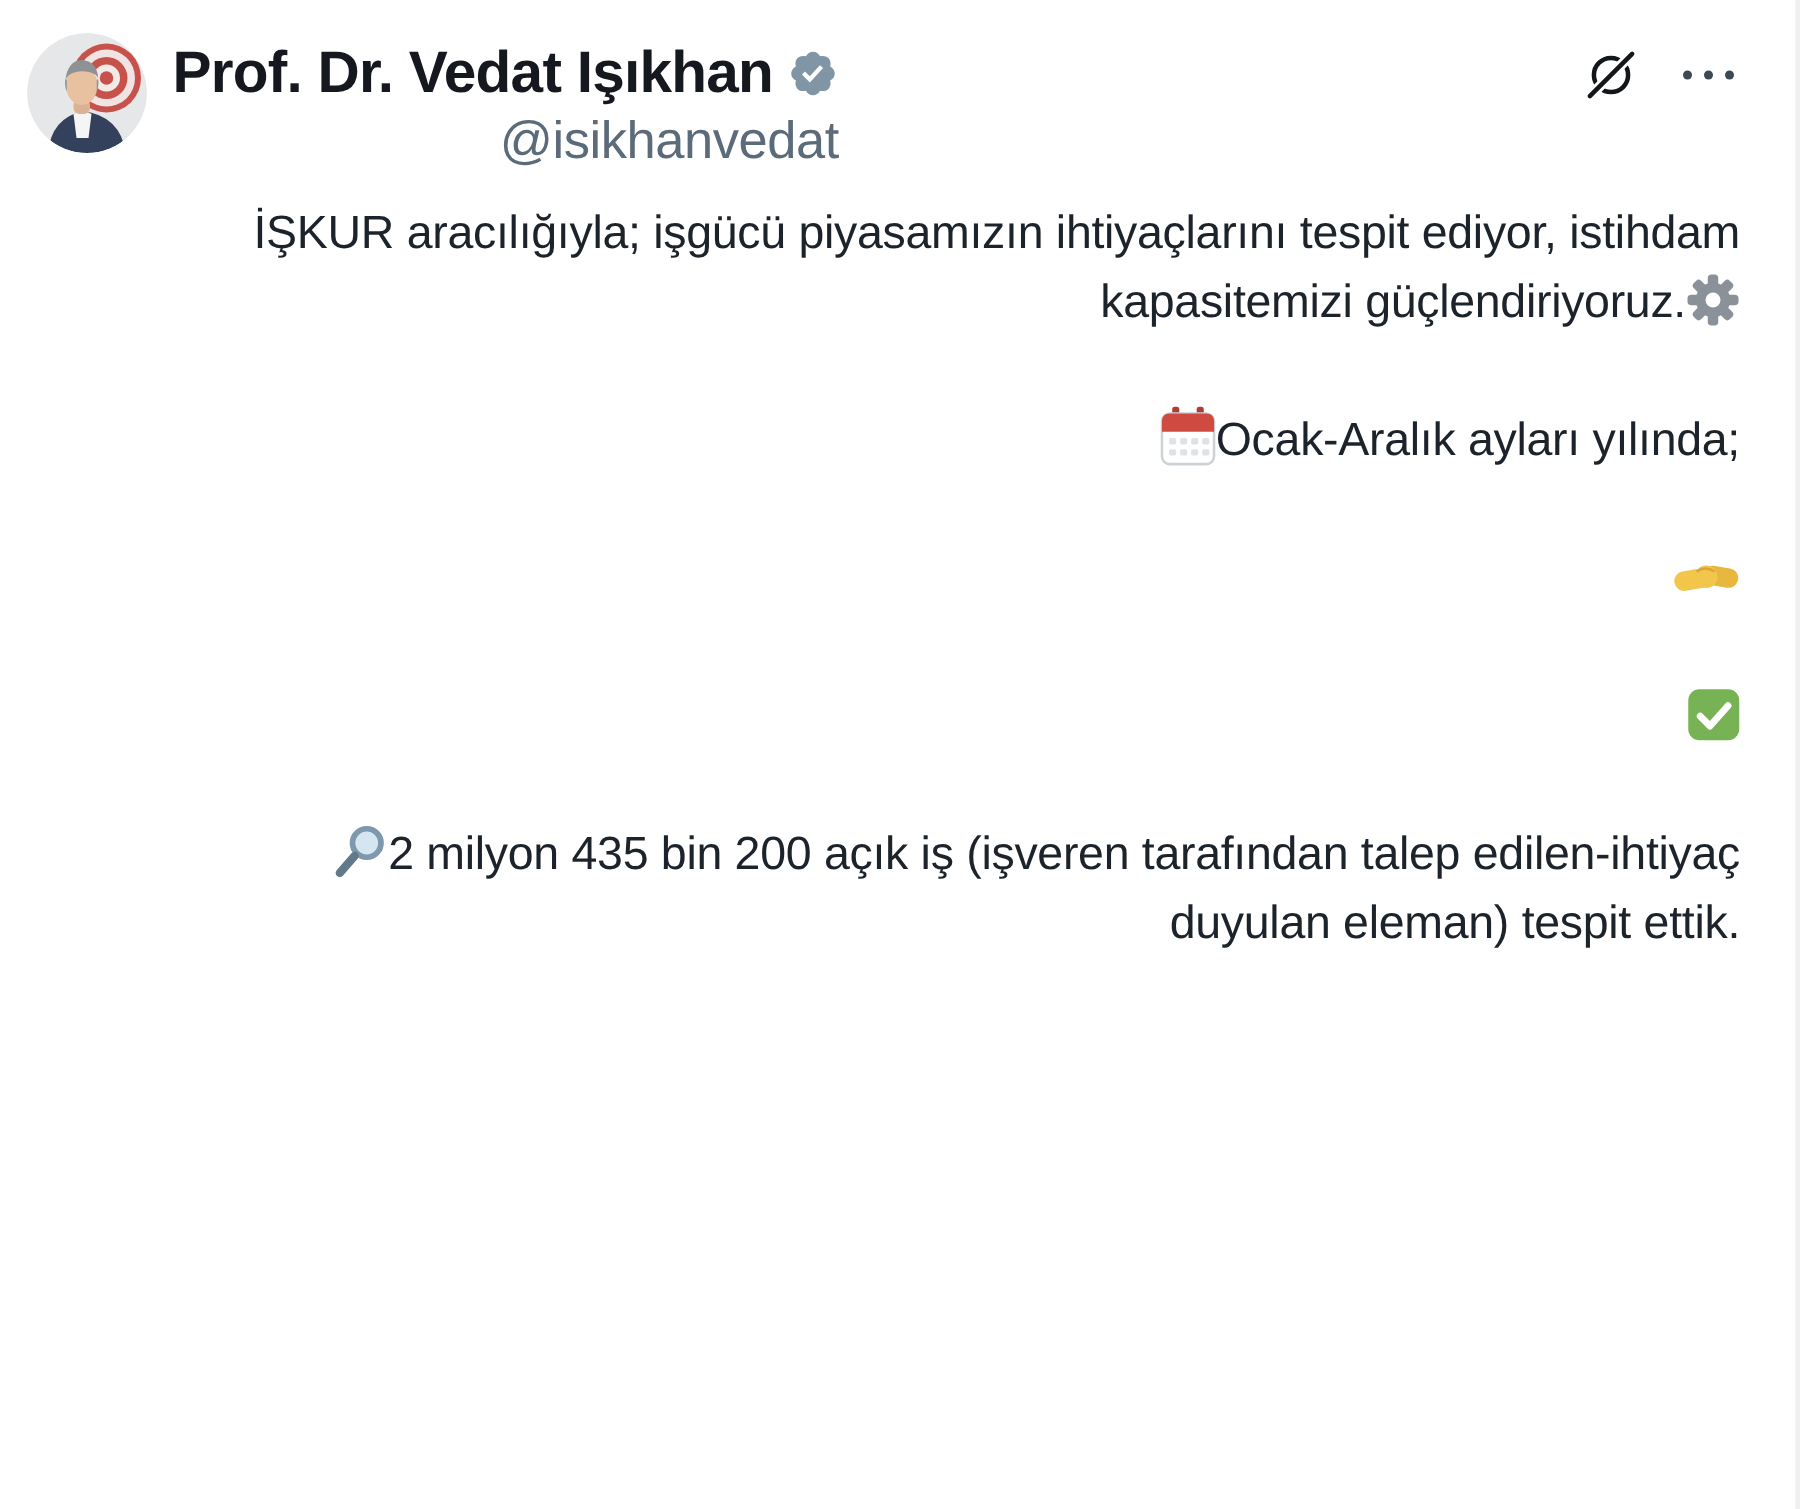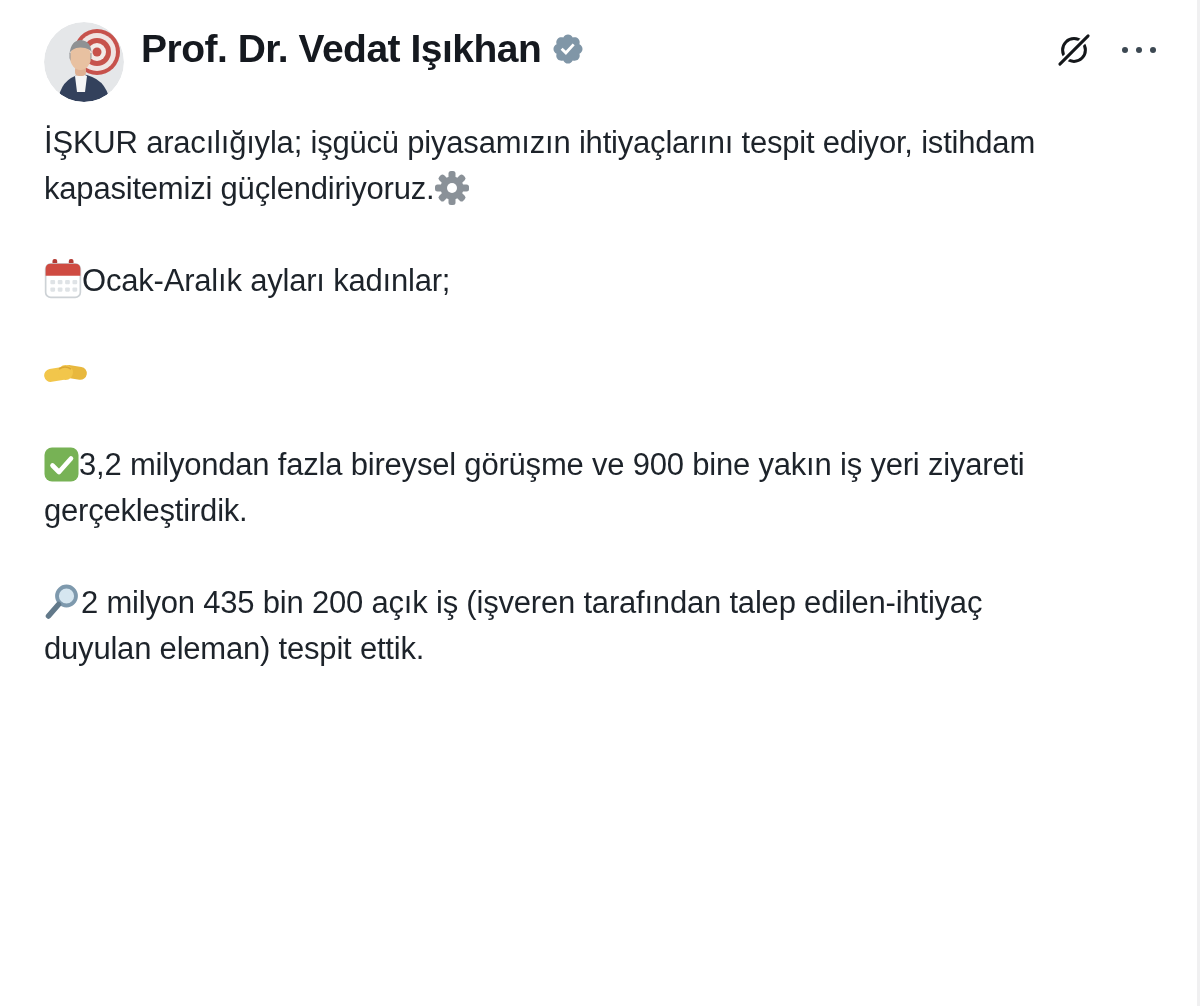--- a/index.html
+++ b/index.html
@@ -2,21 +2,21 @@
 <html><head>
 <meta charset="utf-8">
 <style>
   html,body{margin:0;padding:0;}
   body{
     width:1200px;height:1006px;background:#ffffff;overflow:hidden;
     font-family:"Liberation Sans","DejaVu Sans",sans-serif;
     position:relative;
   }
   .right-edge{position:absolute;right:0;top:0;width:3px;height:1006px;background:#f0f0f1;}
-  .post{padding:22px 40px 0 44px;}
+  .post{padding:22px 40px 0 18px;text-align:right;}
 
   
   .header{display:flex;align-items:flex-start;}
   .avatar{width:80px;height:80px;border-radius:50%;overflow:hidden;flex:0 0 auto;display:block;}
   .id-block{margin-left:17px;padding-top:6px;}
   .name-row{display:flex;align-items:center;}
   .author-name{font-size:39px;font-weight:bold;color:#15191f;letter-spacing:-0.5px;line-height:42px;white-space:nowrap;}
   .badge{width:34px;height:34px;margin-left:10px;display:inline-block;}
   .handle{font-size:35px;color:#5b6b7a;line-height:40px;margin-top:4px;letter-spacing:-0.3px;}
   .header-actions{margin-left:auto;display:flex;align-items:center;gap:28px;padding-top:10px;}
@@ -75,20 +75,21 @@
     </span>
 
     <div class="id-block">
       <div class="name-row">
         <span class="author-name">Prof. Dr. Vedat Işıkhan</span>
         <svg class="badge" viewBox="0 0 24 24">
           <path fill="#8096a7" d="M22.25 12c0-1.43-.88-2.67-2.19-3.34.46-1.39.2-2.9-.81-3.91s-2.52-1.27-3.91-.81C14.68 2.63 13.43 1.75 12 1.75s-2.67.88-3.33 2.19c-1.4-.46-2.91-.2-3.92.81s-1.26 2.52-.8 3.91C2.64 9.33 1.75 10.57 1.75 12s.89 2.67 2.2 3.34c-.46 1.39-.21 2.9.8 3.91s2.52 1.26 3.91.81c.67 1.31 1.91 2.19 3.34 2.19s2.68-.88 3.34-2.19c1.39.45 2.9.2 3.91-.81s1.27-2.52.81-3.91c1.31-.67 2.19-1.91 2.19-3.34z"></path>
           <path fill="#ffffff" d="M10.54 16.2 L6.8 12.46 l1.41-1.42 2.26 2.26 4.8-5.23 1.47 1.36 -6.2 6.77z"></path>
         </svg>
       </div>
+      <div class="handle">@isikhanvedat</div>
     </div>
 
     <div class="header-actions">
       <button class="grok-btn" aria-label="Grok">
         <svg viewBox="0 0 24 24">
           <circle cx="12" cy="12" r="7.6" fill="none" stroke="#14171a" stroke-width="2"></circle>
           <line x1="4.2" y1="19.8" x2="19.8" y2="4.2" stroke="#ffffff" stroke-width="4.6"></line>
           <line x1="2.6" y1="21.4" x2="21.4" y2="2.6" stroke="#14171a" stroke-width="2" stroke-linecap="round"></line>
         </svg>
       </button>
@@ -124,34 +125,33 @@
           <g fill="#dfe3e6">
             <rect x="6" y="20" width="4.5" height="4" rx="1"></rect>
             <rect x="13" y="20" width="4.5" height="4" rx="1"></rect>
             <rect x="20" y="20" width="4.5" height="4" rx="1"></rect>
             <rect x="27" y="20" width="4.5" height="4" rx="1"></rect>
             <rect x="6" y="27" width="4.5" height="4" rx="1"></rect>
             <rect x="13" y="27" width="4.5" height="4" rx="1"></rect>
             <rect x="20" y="27" width="4.5" height="4" rx="1"></rect>
             <rect x="27" y="27" width="4.5" height="4" rx="1"></rect>
           </g>
-        </svg><span>Ocak-Aralık ayları kadınlar;</span></p>
+        </svg><span>Ocak-Aralık ayları yılında;</span></p>
 
     <p class="para"><svg class="emoji hand" width="44" height="30" viewBox="0 0 44 30">
           <rect x="0" y="10" width="24" height="13" rx="6.5" fill="#f2c64b" transform="rotate(-10 12 16)"></rect>
           <rect x="19" y="8" width="24" height="13" rx="6.5" fill="#e8b83e" transform="rotate(9 31 14)"></rect>
           <circle cx="21.5" cy="14.5" r="7.5" fill="#f2c64b"></circle>
           <path d="M15 11 q6-4 12 0" stroke="#d9a636" stroke-width="1.6" fill="none"></path>
         </svg></p>
 
     <p class="para"><svg class="emoji" width="35" height="35" viewBox="0 0 35 35">
           <rect x="0.5" y="0.5" width="34" height="34" rx="7.5" fill="#77b255"></rect>
           <path d="M8.5 18.5 l6.5 6.5 12-13.5" fill="none" stroke="#ffffff" stroke-width="4.6" stroke-linecap="round" stroke-linejoin="round"></path>
-        </svg><span>3,2 milyondan fazla bireysel görüşme ve 900 bine yakın iş yeri ziyareti
-gerçekleştirdik.</span></p>
+        </svg></p>
 
     <p class="para"><svg class="emoji" width="37" height="37" viewBox="0 0 37 37">
           <circle cx="22.5" cy="13" r="9.5" fill="#d6e6f0" stroke="#7e99ad" stroke-width="3.8"></circle>
           <line x1="14.5" y1="21.5" x2="4.5" y2="33" stroke="#62798a" stroke-width="5.5" stroke-linecap="round"></line>
         </svg><span>2 milyon 435 bin 200 açık iş (işveren tarafından talep edilen-ihtiyaç
 duyulan eleman) tespit ettik.</span></p>
 
 
 
   </div>

